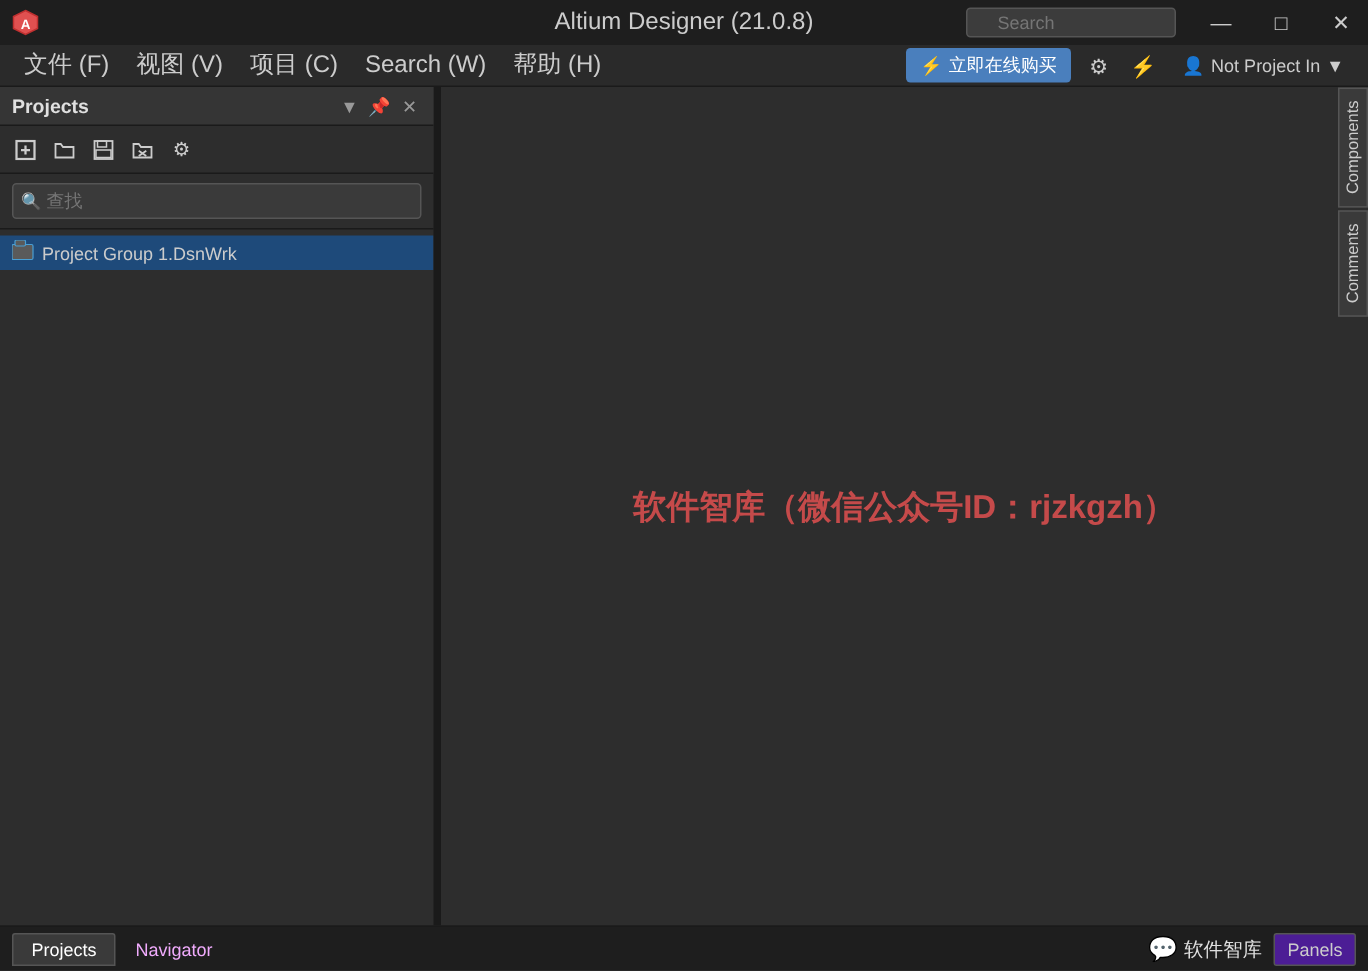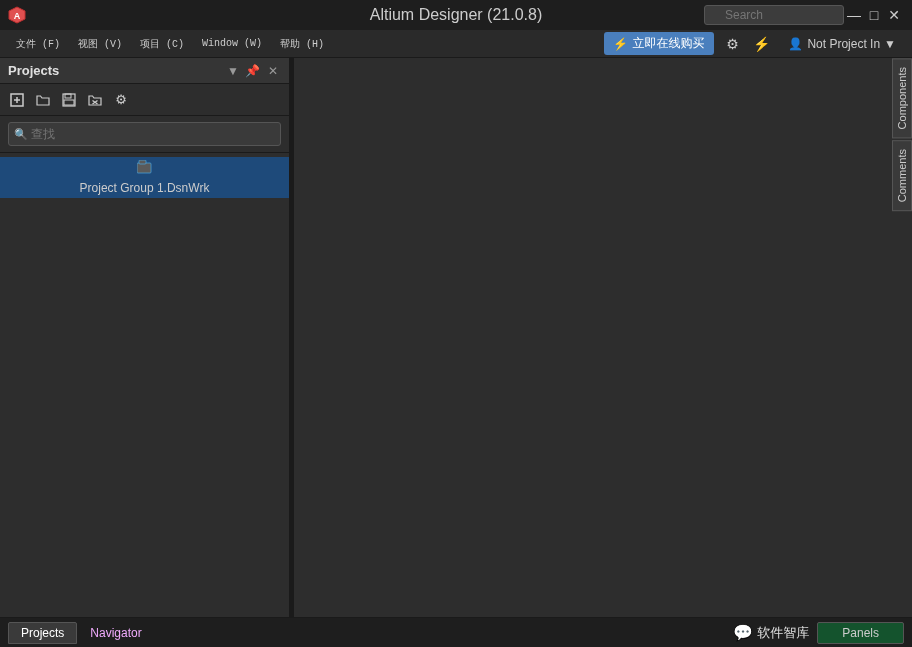--- a/index.html
+++ b/index.html
@@ -32,21 +32,21 @@
     #titlebar-center {
       position: absolute;
       left: 50%;
       transform: translateX(-50%);
       color: #ccc;
       font-size: 16px;
     }
     #titlebar-right {
       display: flex;
       align-items: center;
-      gap: 0;
+      gap: 20px;
     }
     .search-box {
       background: #3c3c3c;
       border: 1px solid #555;
       border-radius: 3px;
       padding: 2px 6px 2px 20px;
       color: #ccc;
       font-size: 12px;
       width: 140px;
       height: 20px;
@@ -84,25 +84,24 @@
       background: #2a2a2a;
       display: flex;
       align-items: center;
       padding: 0 8px;
       gap: 2px;
       border-bottom: 1px solid #1a1a1a;
     }
     .menu-item {
       padding: 3px 8px;
       color: #ccc;
-      font-size: 10px;
+      font-size: 16px;
       cursor: pointer;
       border-radius: 2px;
       white-space: nowrap;
-      font-family: Liberation Mono, monospace;
     }
 
     #menubar-right {
       margin-left: auto;
       display: flex;
       align-items: center;
       gap: 6px;
     }
     .buy-btn {
       background: #4a7fbd;
@@ -244,21 +243,21 @@
     }
     .tree-item {
       display: flex;
       align-items: center;
       padding: 3px 8px;
       cursor: pointer;
       font-size: 12px;
       color: #ccc;
       gap: 4px;
     }
-    .tree-item.selected { background: #1e4a7a; flex-direction: column; }
+    .tree-item.selected { background: #1e4a7a; }
     .tree-item-icon {
       color: #4a9fd4;
       font-size: 13px;
       flex-shrink: 0;
     }
 
     
     #content-area {
       flex: 1;
       background: #2d2d2d;
@@ -341,22 +340,22 @@
       align-items: center;
       gap: 4px;
       color: #e0e0e0;
       font-size: 13px;
     }
     .wechat-icon {
       color: #4caf50;
       font-size: 16px;
     }
     .panels-btn {
-      padding: 3px 24px;
-      background: #14532d;
+      padding: 3px 8px;
+      background: #4c1d95;
       border: 1px solid #555;
       color: #ccc;
       font-size: 12px;
       cursor: pointer;
       border-radius: 2px;
     }
 
     
     ::-webkit-scrollbar { width: 6px; }
     ::-webkit-scrollbar-track { background: #2a2a2a; }
@@ -389,21 +388,21 @@
     <button class="titlebar-btn">—</button>
     <button class="titlebar-btn">□</button>
     <button class="titlebar-btn close">✕</button>
   </div>
 </div>
 
 <div id="menubar">
   <span class="menu-item">文件 (F)</span>
   <span class="menu-item">视图 (V)</span>
   <span class="menu-item">项目 (C)</span>
-  <span class="menu-item">Window (W)</span>
+  <span class="menu-item">Search (W)</span>
   <span class="menu-item">帮助 (H)</span>
   <div id="menubar-right">
     <button class="buy-btn">
       <span>⚡</span>
       <span>立即在线购买</span>
     </button>
     <button class="icon-btn" title="Settings">⚙</button>
     <button class="icon-btn" title="Quick Access">⚡</button>
     <button class="user-btn">
       <span>👤</span>
@@ -469,20 +468,21 @@
         </span>
         <span>Project Group 1.DsnWrk</span>
       </div>
     </div>
   </div>
 
   <div id="splitter"></div>
 
   <div id="content-area">
     <div id="watermark-text">
+      <div>软件智库（微信公众号ID：rjzkgzh）</div>
     </div>
   </div>
 
 </div>
 
 <div id="right-tabs" style="top: 58px; height: 559px;">
   <div class="right-tab">Components</div>
   <div class="right-tab">Comments</div>
 </div>
 

